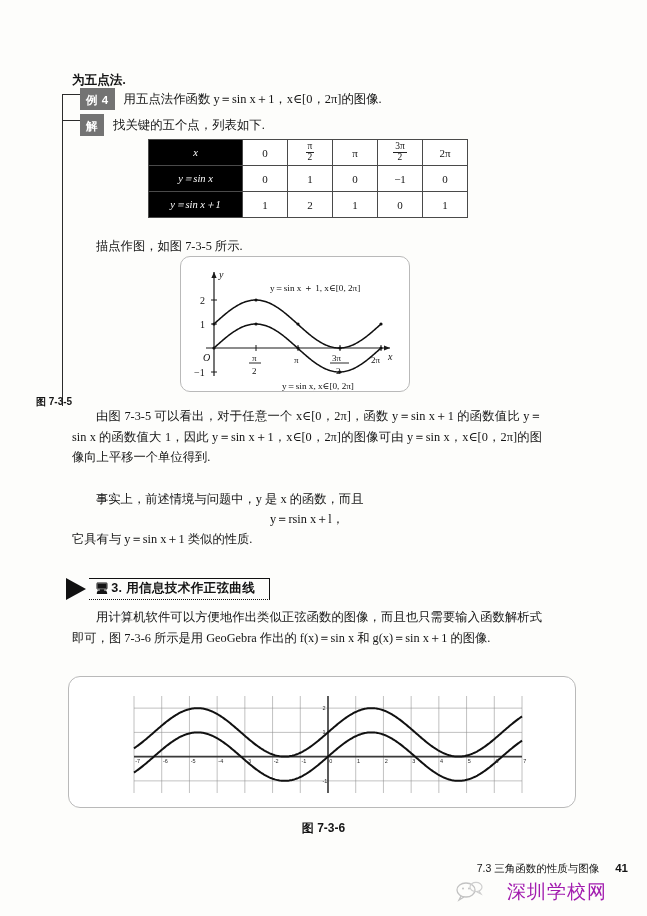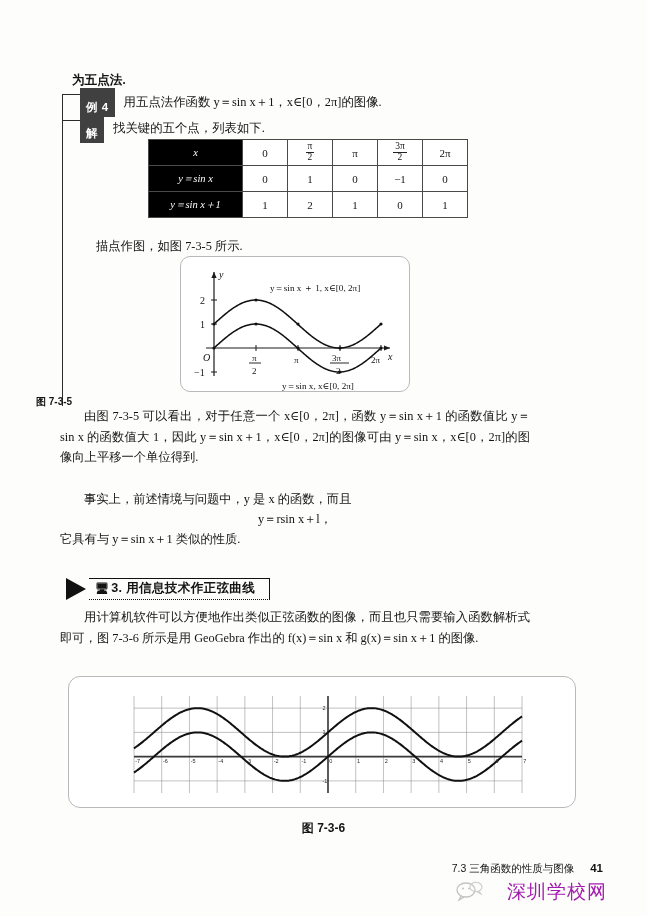--- a/index.html
+++ b/index.html
@@ -20,24 +20,24 @@
   
   #ex-bracket {
     position:absolute; left:62px; top:94px; width:18px; height:312px;
     border-left:1.1px solid #2b2b2b;
   }
   #ex-bracket .tick { position:absolute; left:0; width:18px; border-top:1.1px solid #2b2b2b; }
   #ex-bracket .tick.t1 { top:0px; }
   #ex-bracket .tick.t2 { top:26px; border-top-style:solid; }
 
   .badge {
-    display:inline-block; background:#404040; color:#fff;
+    display:inline-block; background:#737373; color:#fff;
     font-family:"Liberation Sans","DejaVu Sans",sans-serif;
     font-weight:700; font-size:11.5px; line-height:15px;
-    padding:12px 6px 2px 6px; vertical-align:middle;
+    padding:5px 6px 2px 6px; vertical-align:middle;
     letter-spacing:.5px;
   }
   #ex-row { position:absolute; left:80px; top:88px; white-space:nowrap; }
   #sol-row { position:absolute; left:80px; top:114px; white-space:nowrap; }
   #ex-row .txt, #sol-row .txt { margin-left:9px; font-size:12.4px; }
 
   
   #five-point-table {
     position:absolute; left:148px; top:139px;
     border-collapse: collapse;
@@ -52,21 +52,21 @@
   #five-point-table td.hdr {
     background:#000; color:#fff; width:94px;
     font-style:italic; font-size:10.5px; padding:0 6px;
   }
   #five-point-table td.val { width:45px; }
   .frac { display:inline-block; text-align:center; line-height:1.05; vertical-align:middle; font-size:9.5px;}
   .frac .n { display:block; border-bottom:0.9px solid #222; padding:0 2px 0px 2px; }
   .frac .d { display:block; padding-top:0px; }
 
   
-  .para { position:absolute; width:470px; left:60px; font-size:12.3px; line-height:20.5px; text-align:justify; }
+  .para { position:absolute; width:470px; left:72px; font-size:12.3px; line-height:20.5px; text-align:justify; }
   .indent { text-indent: 24px; }
   #desc-line { position:absolute; left:96px; top:238px; font-size:12.3px; }
 
   
   #fig1-frame {
     position:absolute; left:180px; top:256px; width:230px; height:136px;
     border:1px solid #b9b9b9; border-radius:10px;
     background:#fff;
   }
   #fig1-svg { position:absolute; left:178px; top:256px; }
@@ -91,21 +91,21 @@
   #fig2-frame {
     position:absolute; left:68px; top:676px; width:508px; height:132px;
     border:1px solid #b9b9b9; border-radius:12px; background:#fff;
   }
   #fig2-svg { position:absolute; left:128px; top:692px; }
   #fig2-cap { position:absolute; left:0; right:0; top:820px; text-align:center;
               font-family:"Liberation Sans","DejaVu Sans",sans-serif;
               font-weight:700; font-size:12px; }
 
   
-  #footer { position:absolute; left:0; right:0; top:862px; text-align:right; padding-right:44px;
+  #footer { position:absolute; left:0; right:0; top:862px; text-align:right; padding-right:19px;
             font-size:10.5px; font-family:"Liberation Sans","DejaVu Sans",sans-serif; }
   #footer .sec { margin-right:16px; }
   #footer .pg { font-weight:700; font-size:11.5px; }
 
   #watermark { position:absolute; left:455px; top:879px; display:flex; align-items:center; gap:22px;
                color:#b6b6b6; }
   #wm-text { font-family:"Liberation Sans","DejaVu Sans",sans-serif; font-size:19px; color:#a21caf; letter-spacing:1px;}
 
   
   .gl { font-family:"Liberation Serif","DejaVu Serif",serif; }

